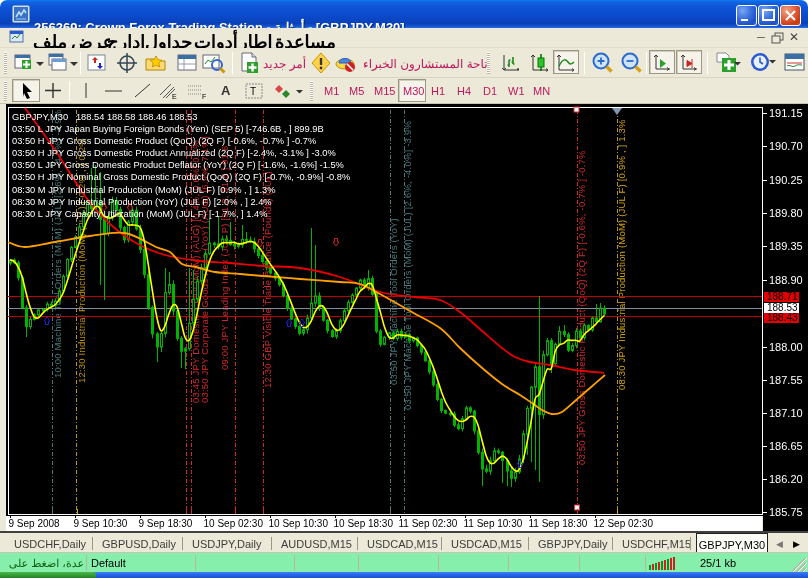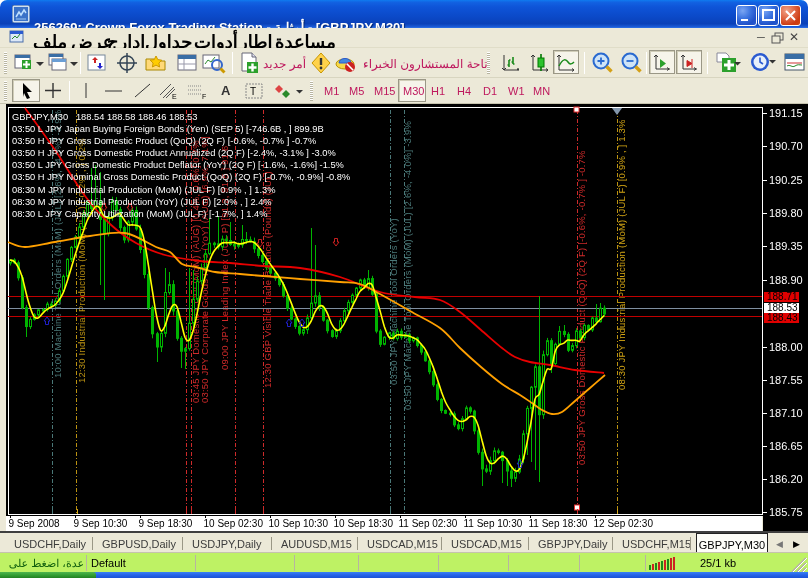--- a/index.html
+++ b/index.html
@@ -28,21 +28,21 @@
 #chartwrap { position:absolute; left:0; top:104px; width:808px; height:427px; }
 #tabs { position:absolute; left:0; top:531px; width:808px; height:21px; background:#ece9d8;
   border-top:2px solid #404040; font-size:11px; color:#3c3c3c; }
 .tab { position:absolute; top:5px; white-space:nowrap;text-align:right; }
 .tabsep { position:absolute; top:4px; width:1px; height:13px; background:#9a9786; }
 #activetab { position:absolute; left:696px; top:0px; width:72px; height:21px; background:#fdfdf8;
   border:1px solid #222; border-bottom:none; text-align:center;
   font-size:11px; color:#000; padding-top:5px; }
 .scrollb { position:absolute; top:5px; width:15px; height:14px; font-size:9px; text-align:center;
   line-height:13px; }
-#status { position:absolute; left:0; top:552px; width:808px; height:20px; background:#bef264;
+#status { position:absolute; left:0; top:552px; width:808px; height:20px; background:#86efac;
   border-top:1px solid #c6c3ae; font-size:11px; }
 .scell { position:absolute; top:2px; height:16px; border-left:1px solid #b8b5a0;  }
 #taskbar { position:absolute; left:0; top:572px; width:808px; height:6px;
   background:linear-gradient(180deg,#3a81f3 0%,#2663e8 50%,#1b54d6 100%); }
 #startbtn { position:absolute; left:0; top:0; width:96px; height:6px;
   background:linear-gradient(180deg,#4eb54e 0%,#2f9a2f 60%,#228022 100%); border-radius:0 3px 0 0; }
 svg text { font-family:"Liberation Sans", sans-serif; }
 </style></head>
 <body>
 <div id="titlebar">

